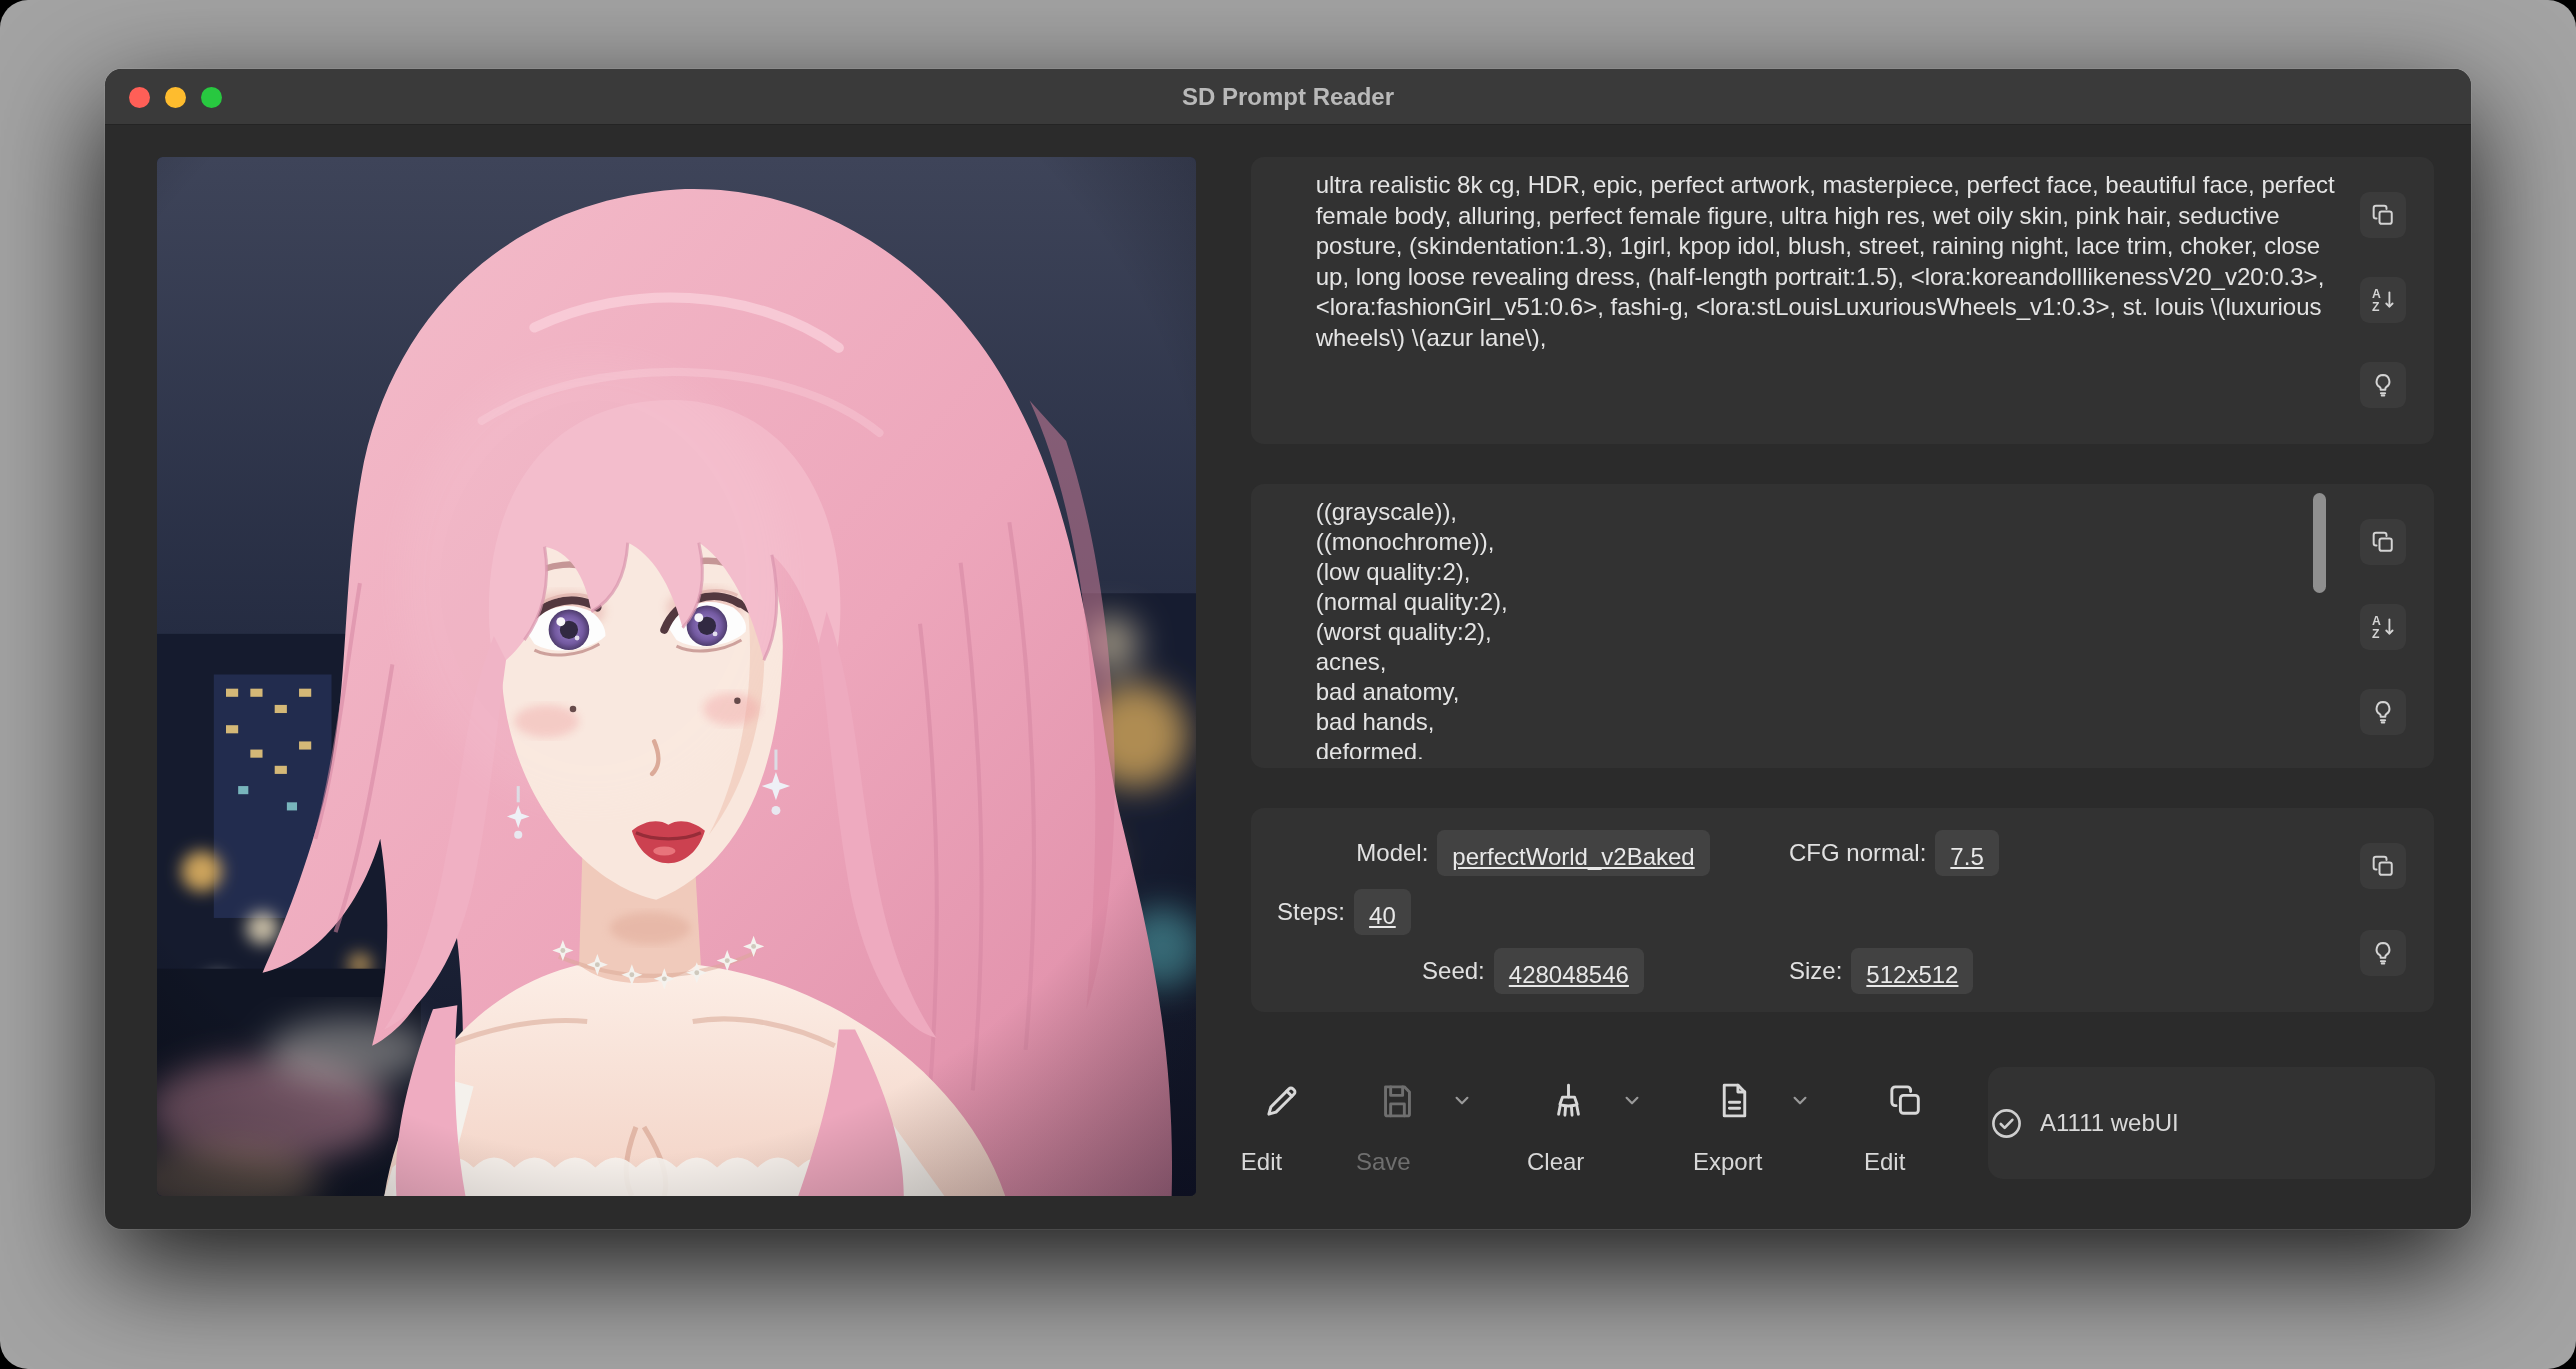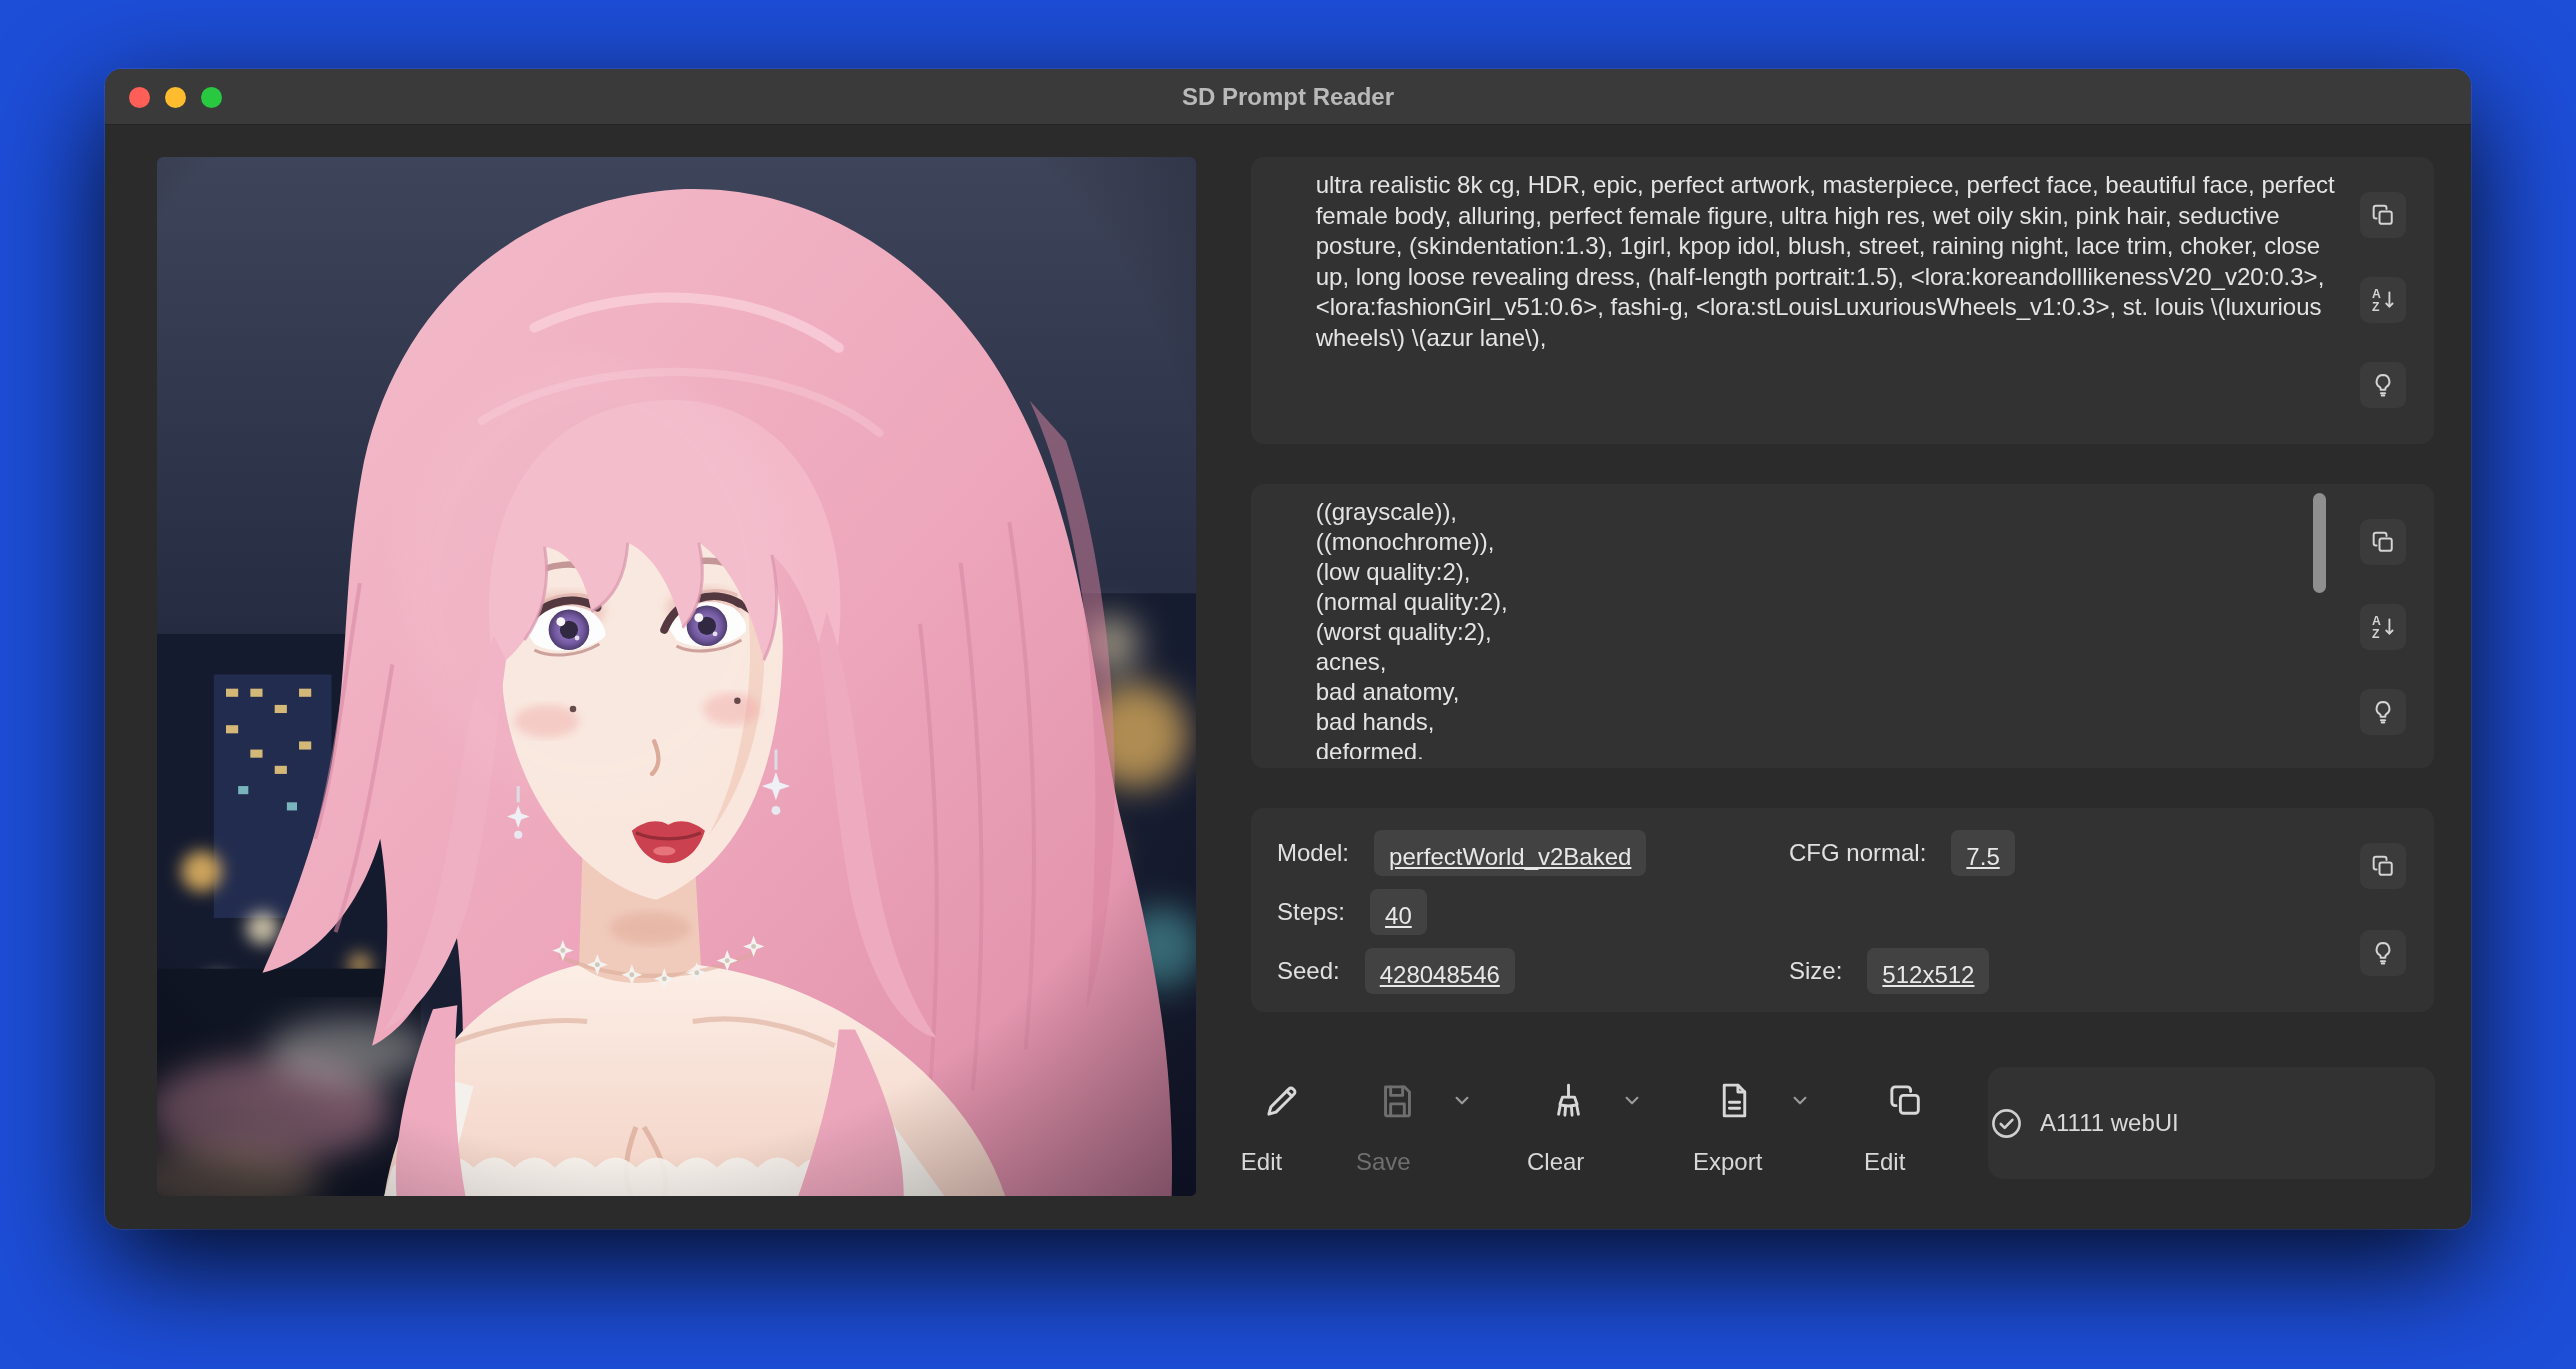--- a/index.html
+++ b/index.html
@@ -1,18 +1,18 @@
 <!DOCTYPE html>
 <html style="font-size:15px"><head>
 <meta charset="utf-8">
 <style>
   * { margin:0; padding:0; box-sizing:border-box; }
   html,body { width:2576px; height:1369px; background:#000; overflow:hidden;
               font-family:"Liberation Sans", sans-serif; }
-  .stage { position:relative; width:2576px; height:1369px; background:#1d4ed8; }
+  .stage { position:relative; width:2576px; height:1369px; background:#a3a3a3;border-radius:28px; }
 
   .window { position:absolute; left:105px; top:69px; width:2366px; height:1160px;
             background:#2b2b2b; border-radius:16.7px;
             box-shadow:0 0 0 0.9px rgba(255,255,255,0.08), 0 37px 111px rgba(0,0,0,0.85); }
 
   .titlebar { position:absolute; left:0; top:0; width:100%; height:56px;
               background:#3a3a3a; border-radius:16.7px 16.7px 0 0;
               border-bottom:0.9px solid #242424; }
   .traffic { position:absolute; left:24px; top:0; height:56px; display:flex; align-items:center; gap:15px; }
   .tl { width:21px; height:21px; border-radius:50%; display:inline-block; }
@@ -41,21 +41,21 @@
   .icon-btn svg { width:28px; height:28px; }
   .btn-1 { top:35px; } .btn-2 { top:120px; } .btn-3 { top:205px; }
   .panel.params .btn-2 { top:122px; }
 
   .scroll-thumb { position:absolute; right:108px; top:9.3px; width:13px; height:100px;
                   border-radius:6.5px; background:#8f8f8f; }
 
   .params-grid { position:absolute; left:26px; top:22px; right:89px; display:flex;
                  flex-direction:column; gap:13px; }
   .param-row { display:flex; align-items:center; height:46px; }
-  .param-cell { display:flex; align-items:center; gap:25px; }
+  .param-cell { display:flex; align-items:center; gap:9px;justify-content:center; }
   .param-cell.c1 { flex:0 0 512px; }
   .param-label { font-size:24px; color:#e0e0e0; white-space:nowrap; }
   .chip { background:#424242; border-radius:7.4px; padding:4px 15px; height:46px;
           line-height:46px; font-size:24px; color:#e8e8e8; white-space:nowrap;text-decoration:underline; }
 
   .toolbar { position:absolute; left:1146px; top:998px; width:1183px; height:157px; }
   .tool-stack { position:absolute; top:0; width:83px; height:120px; cursor:pointer; }
   .tool-stack svg.main { position:absolute; left:21px; top:13px; width:41px; height:41px; color:#d8d8d8; }
   .tool-label { position:absolute; left:0; top:81px; width:83px; 
                 font-size:24px; color:#d8d8d8; }

